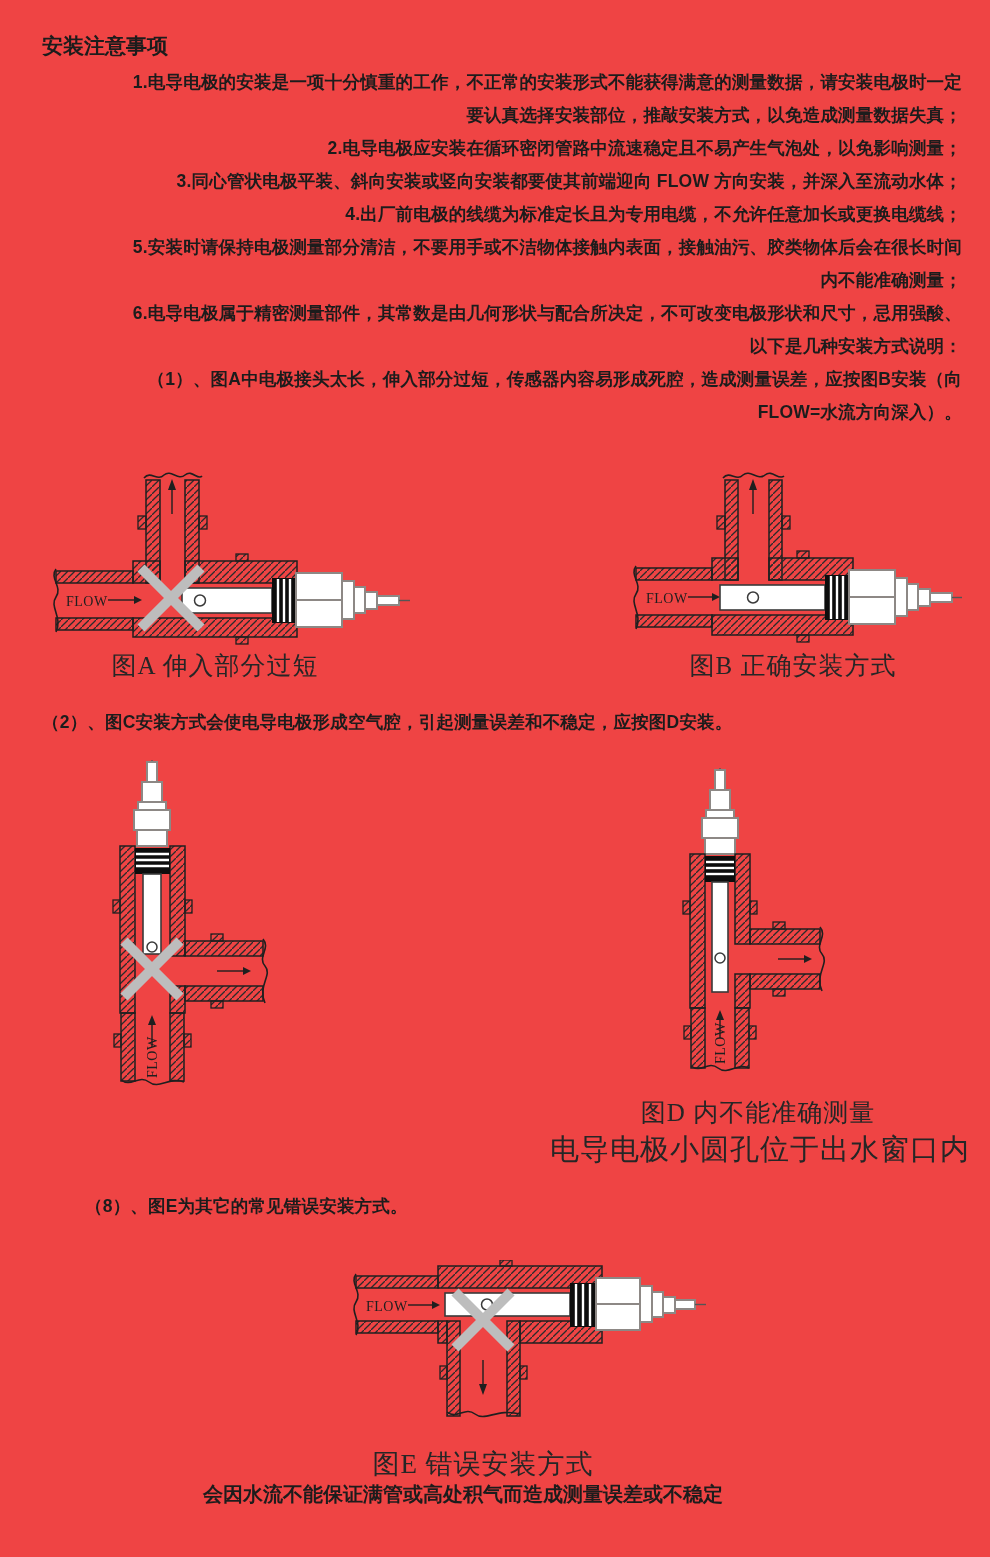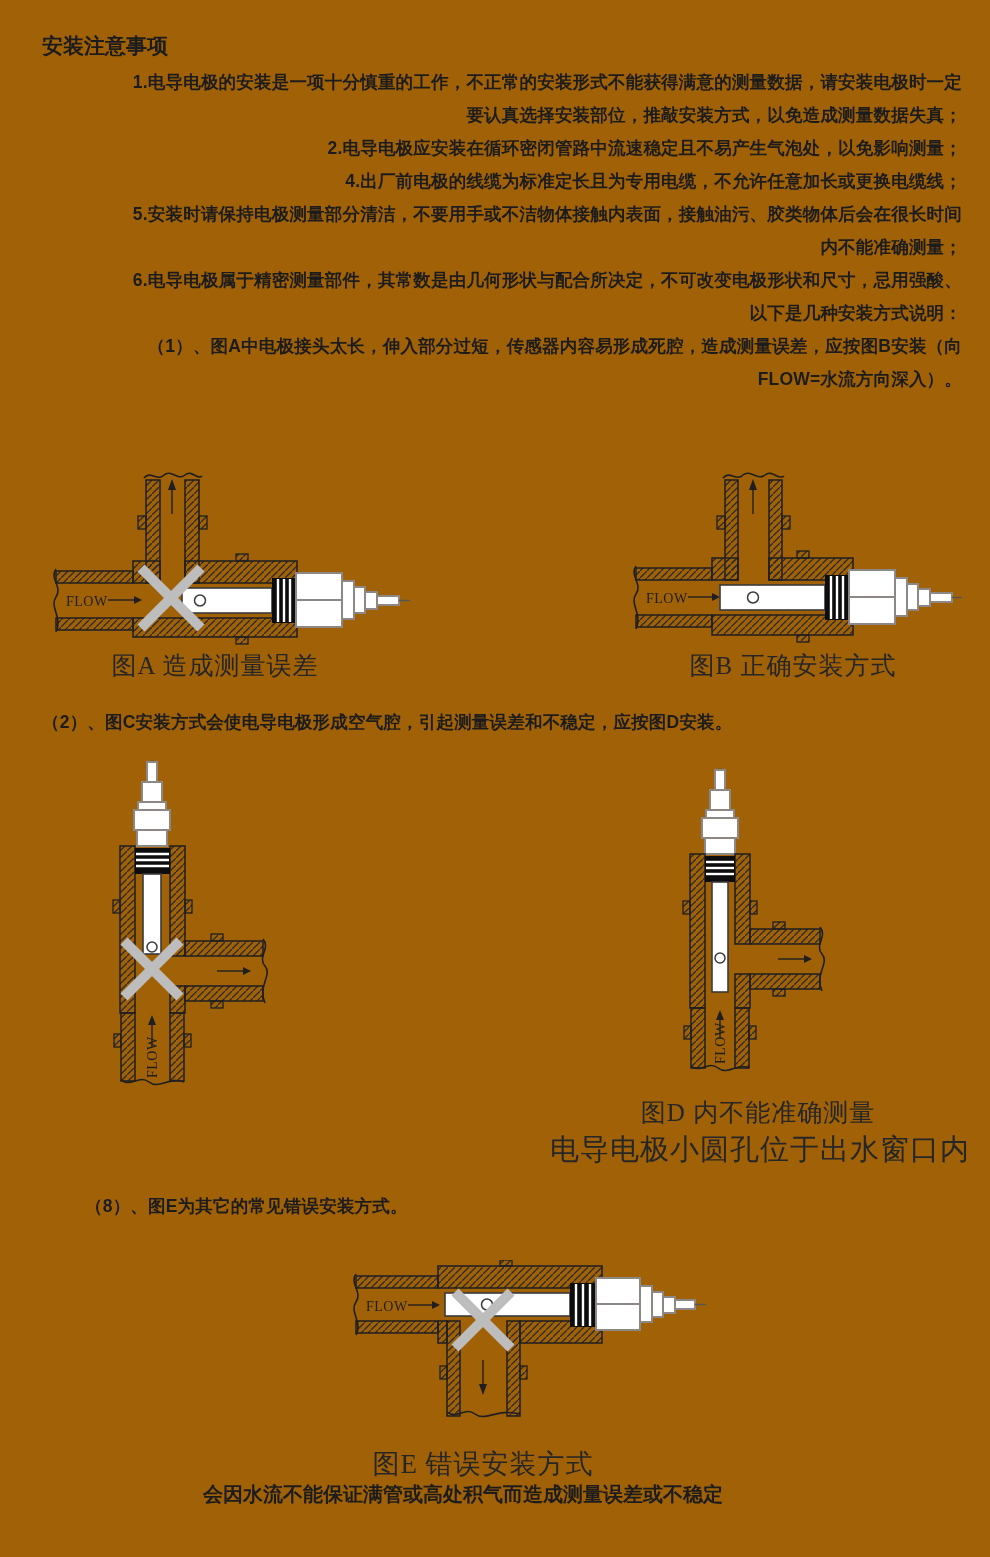--- a/index.html
+++ b/index.html
@@ -1,17 +1,17 @@
 <!DOCTYPE html>
 <html><head>
 <meta charset="utf-8">
 <style>
   html,body { margin:0; padding:0; background:#ffffff; }
   .page {
-    position:relative; width:990px; height:1557px; background:#a16207;
+    position:relative; width:990px; height:1557px; background:#ef4444;
     outline:1px solid #cfcfcf; overflow:hidden;
     font-family:"Liberation Sans","DejaVu Sans",sans-serif; color:#1c1c1c;
   }
   .textcol { position:absolute; left:42px; top:66px; width:920px;text-align:right; }
   .tline { font-size:17.5px; font-weight:700; line-height:33px; height:33px;
            white-space:nowrap; letter-spacing:0.2px; }
   .title { position:absolute; left:42px; top:32px; font-size:21px; font-weight:700; }
   .para2 { position:absolute; left:42px; top:710px; font-size:17.5px; font-weight:700; letter-spacing:0.2px; white-space:nowrap;text-align:center; }
   .para3 { position:absolute; left:85px; top:1194px; font-size:17.5px; font-weight:700; letter-spacing:0.2px; white-space:nowrap; }
   .cap  { position:absolute; transform:translateX(-50%);
@@ -43,20 +43,21 @@
 <body>
 
 <div class="page">
 
   <div class="title">安装注意事项</div>
 
   <div class="textcol">
     <div class="tline">1.电导电极的安装是一项十分慎重的工作，不正常的安装形式不能获得满意的测量数据，请安装电极时一定</div>
     <div class="tline">要认真选择安装部位，推敲安装方式，以免造成测量数据失真；</div>
     <div class="tline">2.电导电极应安装在循环密闭管路中流速稳定且不易产生气泡处，以免影响测量；</div>
+    <div class="tline">3.同心管状电极平装、斜向安装或竖向安装都要使其前端迎向 FLOW 方向安装，并深入至流动水体；</div>
     <div class="tline">4.出厂前电极的线缆为标准定长且为专用电缆，不允许任意加长或更换电缆线；</div>
     <div class="tline">5.安装时请保持电极测量部分清洁，不要用手或不洁物体接触内表面，接触油污、胶类物体后会在很长时间</div>
     <div class="tline">内不能准确测量；</div>
     <div class="tline">6.电导电极属于精密测量部件，其常数是由几何形状与配合所决定，不可改变电极形状和尺寸，忌用强酸、</div>
     <div class="tline">以下是几种安装方式说明：</div>
     <div class="tline">（1）、图A中电极接头太长，伸入部分过短，传感器内容易形成死腔，造成测量误差，应按图B安装（向</div>
     <div class="tline">FLOW=水流方向深入）。</div>
   </div>
 
   <svg class="fig" style="left:40px;top:466px;" width="385" height="192" viewBox="0 0 385 192">
@@ -110,21 +111,21 @@
         <rect class="conn" x="325" y="126" width="12" height="17"></rect>
         <rect class="conn" x="337" y="130" width="22" height="9"></rect>
         <line class="cable" x1="359" y1="134.5" x2="370" y2="134.5"></line>
       </g>
     </g>
     <g>
       <line class="xmark" x1="101" y1="102" x2="161" y2="162"></line>
       <line class="xmark" x1="101" y1="162" x2="161" y2="102"></line>
     </g>
   </svg>
-  <div class="cap" style="left:215px;top:649px;">图A 造成测量误差</div>
+  <div class="cap" style="left:215px;top:649px;">图A 伸入部分过短</div>
 
   <svg class="fig" style="left:612px;top:466px;" width="350" height="192" viewBox="0 0 350 192">
     <defs>
       <pattern id="hB" patternUnits="userSpaceOnUse" width="7" height="7">
         <path d="M-1,8 L8,-1" stroke="#2b2b2b" stroke-width="1.3"></path>
       </pattern>
     </defs>
     <g>
       <rect class="wall" fill="url(#hB)" x="113" y="14" width="13" height="100"></rect>
       <rect class="wall" fill="url(#hB)" x="157" y="14" width="13" height="100"></rect>

